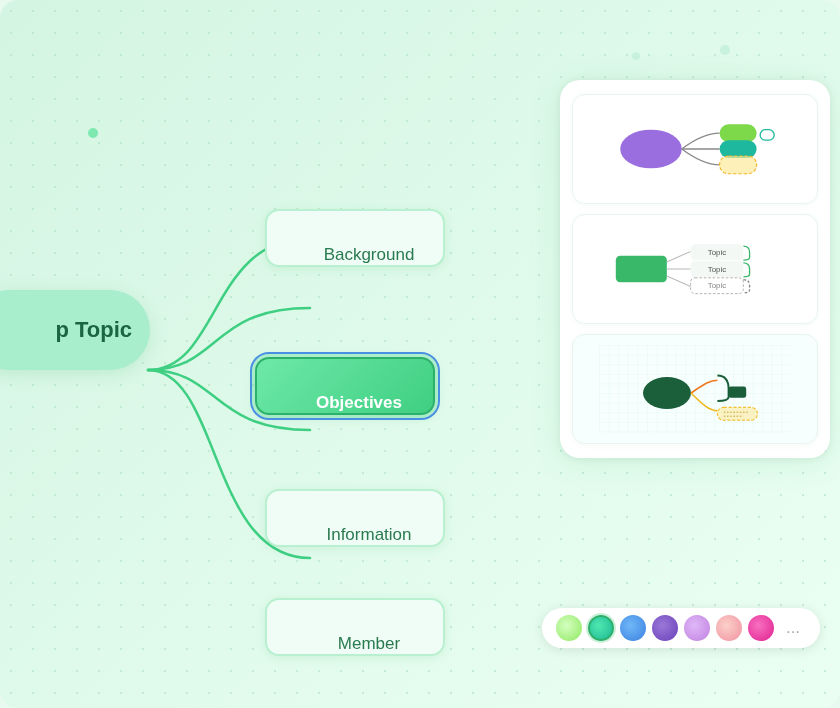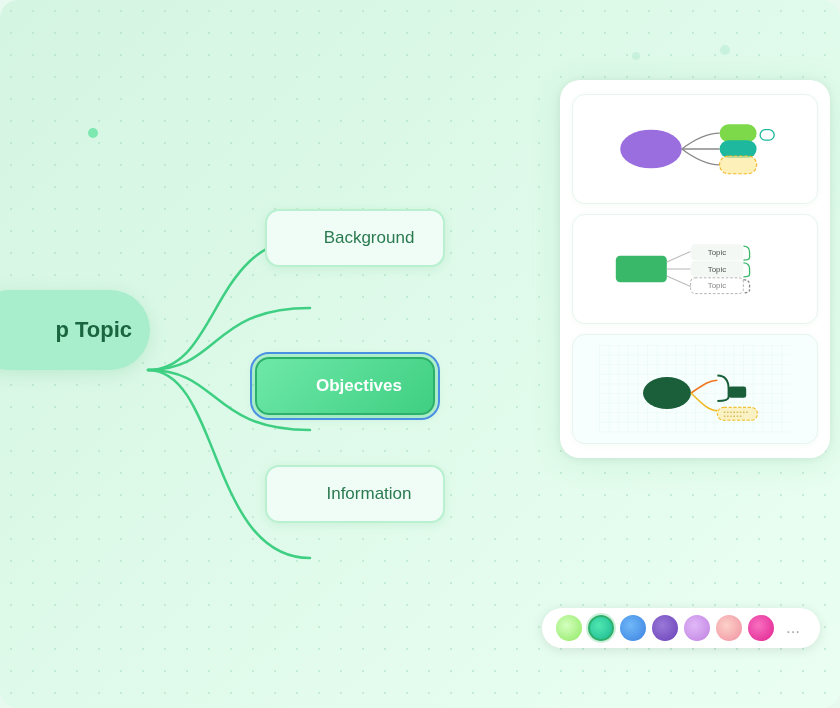--- a/index.html
+++ b/index.html
@@ -70,21 +70,21 @@
     }
 
     
     .branch-node {
       position: absolute;
       width: 180px;
       height: 58px;
       background: #f0fdf6;
       border-radius: 14px;
       display: flex;
-      align-items: center;
+      align-items: flex-end;
       justify-content: center;
       font-size: 17px;
       font-weight: 500;
       color: #2a7a50;
       box-shadow: 0 2px 10px rgba(60,180,100,0.13);
       border: 2px solid #b8f0d0;
       z-index: 2;
       padding-left: 28px;
     }
 
@@ -219,24 +219,27 @@
     </div>
 
     <div class="branch-node" style="left: 265px; top: 149px;">
       <span>Background</span>
     </div>
 
     <div class="branch-node objectives" style="left: 255px; top: 277px; margin-top: 20px;">
       <span>Objectives</span>
     </div>
 
-    <div class="branch-node" style="left: 265px; top: 405px;">
+    <div class="branch-node" style="left: 265px; top: 429px;">
       <span>Information</span>
     </div>
 
+    <div class="branch-node" style="left: 265px; top: 538px;">
+      <span>Member</span>
+    </div>
 
   </div>
 
   <div class="right-panel">
 
     <div class="template-card">
       <svg viewBox="0 0 240 100">
 
         <ellipse cx="70" cy="50" rx="35" ry="22" fill="#9b6ee0"></ellipse>
 

